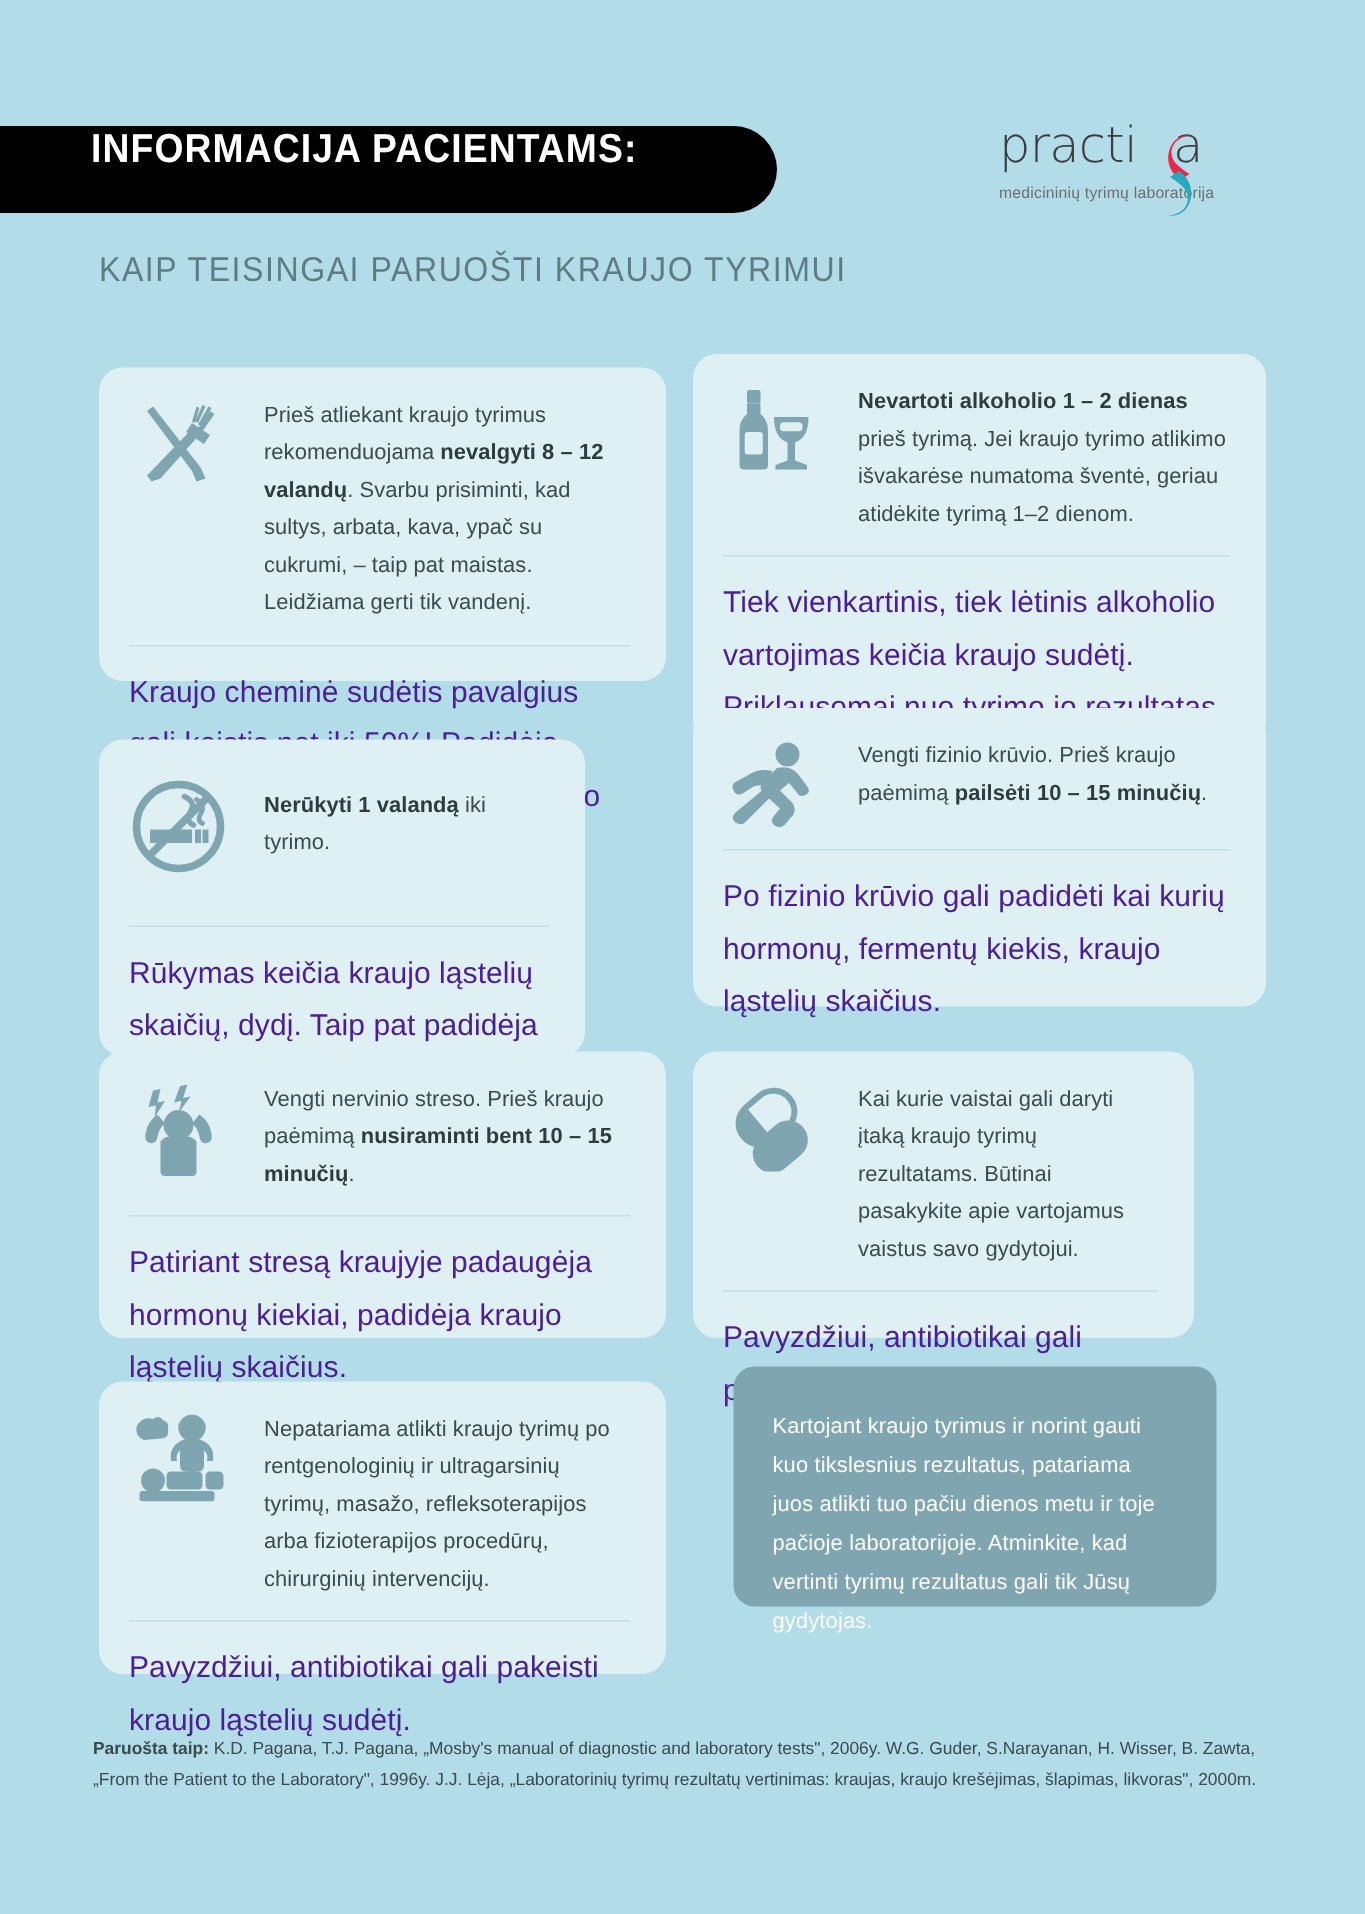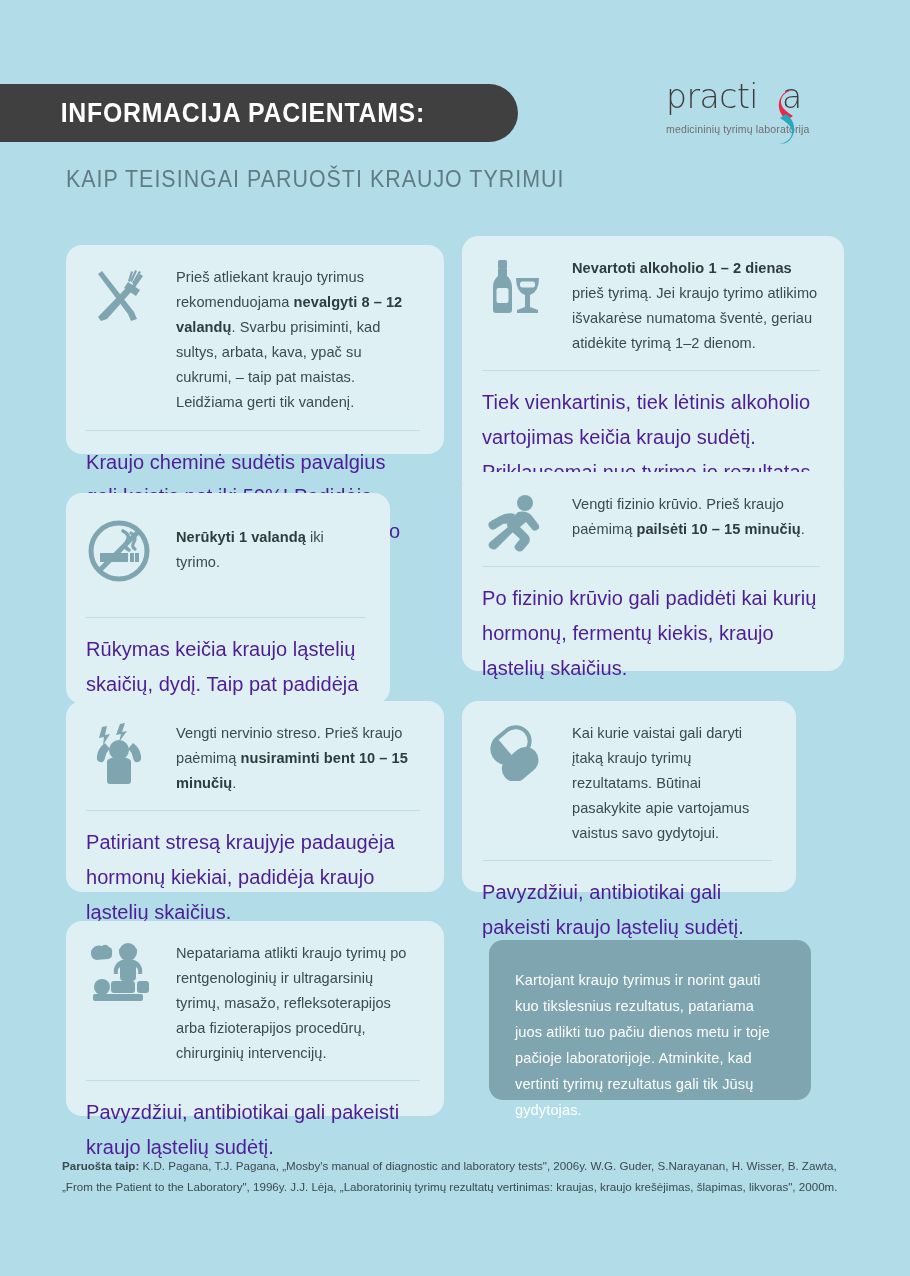--- a/index.html
+++ b/index.html
@@ -15,25 +15,24 @@
     position: relative;
   }
 
   
   #header-band {
     position: absolute;
     left: 0;
     top: 84px;
     width: 518px;
     height: 58px;
-    background: #404040;
+    background: #000000;
     border-top-right-radius: 29px;
     border-bottom-right-radius: 29px;
     display: flex;
-    align-items: center;
   }
   #header-title {
     color: #ffffff;
     font-size: 27px;
     font-weight: bold;
     letter-spacing: 0.8px;
     padding-left: 66px;
     white-space: nowrap;
     transform: scaleX(0.92);
     transform-origin: left center;
@@ -137,21 +136,21 @@
   #card-procedures  { left: 66px;  top: 921px; width: 378px; height: 195px; }
 
   
   #card-smoking .card-top { align-items: center; min-height: 74px; }
   #card-smoking .card-divider { margin-top: 30px; }
 
   
   #callout {
     position: absolute;
     left: 489px;
-    top: 940px;
+    top: 911px;
     width: 322px;
     height: 160px;
     background: #7fa6b0;
     border-radius: 14px;
     box-sizing: border-box;
     padding: 28px 26px;
   }
   #callout-text {
     color: #ffffff;
     font-size: 14.6px;

